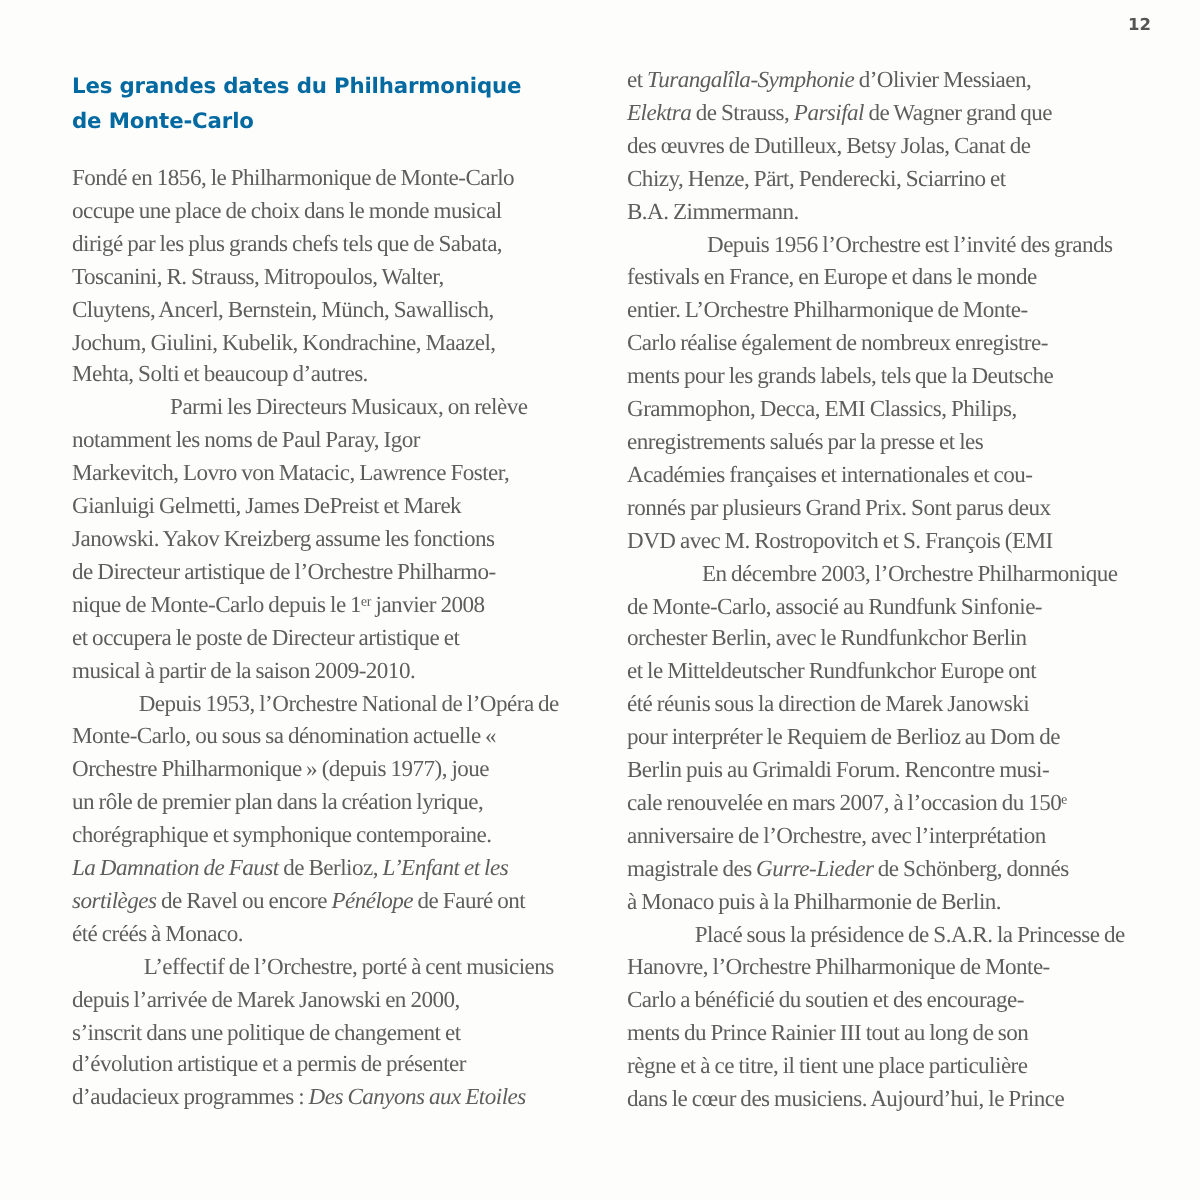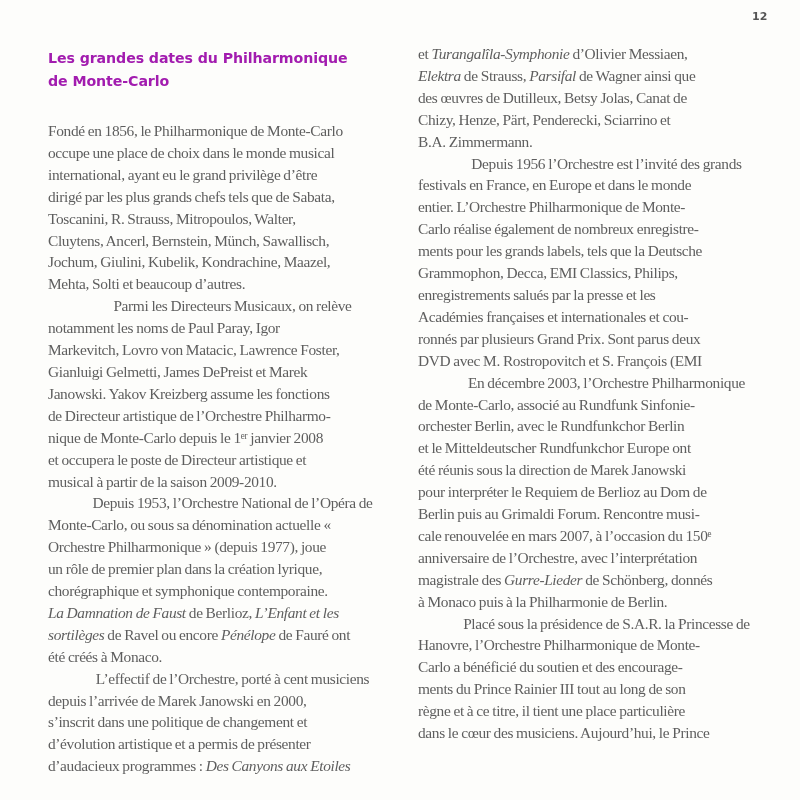--- a/index.html
+++ b/index.html
@@ -12,24 +12,24 @@
   }
   .page-number {
     position: absolute; top: 10px; left: 752px;
     font-family: "DejaVu Sans", "Liberation Sans", sans-serif;
     font-weight: bold; font-size: 11px; color: #555;
   }
   .heading {
     position: absolute; left: 48px; top: 47px; width: 330px;
     font-family: "DejaVu Sans", "Liberation Sans", sans-serif;
     font-weight: bold; font-size: 14.2px; line-height: 23px;
-    color: #a21caf; letter-spacing: -0.1px;
+    color: #0369a1; letter-spacing: -0.1px;
   }
   .column { position: absolute; }
-  .col-left { left: 48px; top: 108px; width: 352px; margin-top: 12px; }
+  .col-left { left: 48px; top: 108px; width: 352px; }
   .col-right { left: 418px; top: 43px; width: 360px; }
   .line {
     font-size: 13.1px; line-height: 21.9px; white-space: nowrap;
     letter-spacing: -0.35px; word-spacing: -0.5px;
     font-family: "Liberation Serif", "DejaVu Serif", serif;
     font-size: 15.4px;
   }
   .line.indent { padding-left: 17px; text-align: center; }
   .line i { }
 </style>
@@ -39,21 +39,20 @@
 <div class="page-number">12</div>
 
 <h1 class="heading" style="margin:0;">
   <span>Les grandes dates du Philharmonique</span><br>
   <span>de Monte-Carlo</span>
 </h1>
 
 <div class="column col-left" id="col-left">
     <div class="line"><span>Fondé en 1856, le Philharmonique de Monte-Carlo</span></div>
     <div class="line"><span>occupe une place de choix dans le monde musical</span></div>
-    <div class="line"><span>international, ayant eu le grand privilège d’être</span></div>
     <div class="line"><span>dirigé par les plus grands chefs tels que de Sabata,</span></div>
     <div class="line"><span>Toscanini, R. Strauss, Mitropoulos, Walter,</span></div>
     <div class="line"><span>Cluytens, Ancerl, Bernstein, Münch, Sawallisch,</span></div>
     <div class="line"><span>Jochum, Giulini, Kubelik, Kondrachine, Maazel,</span></div>
     <div class="line"><span>Mehta, Solti et beaucoup d’autres.</span></div>
     <div class="line indent"><span>Parmi les Directeurs Musicaux, on relève</span></div>
     <div class="line"><span>notamment les noms de Paul Paray, Igor</span></div>
     <div class="line"><span>Markevitch, Lovro von Matacic, Lawrence Foster,</span></div>
     <div class="line"><span>Gianluigi Gelmetti, James DePreist et Marek</span></div>
     <div class="line"><span>Janowski. Yakov Kreizberg assume les fonctions</span></div>
@@ -70,21 +69,21 @@
     <div class="line"><i>sortilèges</i><span> de Ravel ou encore </span><i>Pénélope</i><span> de Fauré ont</span></div>
     <div class="line"><span>été créés à Monaco.</span></div>
     <div class="line indent"><span>L’effectif de l’Orchestre, porté à cent musiciens</span></div>
     <div class="line"><span>depuis l’arrivée de Marek Janowski en 2000,</span></div>
     <div class="line"><span>s’inscrit dans une politique de changement et</span></div>
     <div class="line"><span>d’évolution artistique et a permis de présenter</span></div>
     <div class="line"><span>d’audacieux programmes : </span><i>Des Canyons aux Etoiles</i></div>
   </div>
 <div class="column col-right" id="col-right">
     <div class="line"><span>et </span><i>Turangalîla-Symphonie</i><span> d’Olivier Messiaen,</span></div>
-    <div class="line"><i>Elektra</i><span> de Strauss, </span><i>Parsifal</i><span> de Wagner ainsi que</span></div>
+    <div class="line"><i>Elektra</i><span> de Strauss, </span><i>Parsifal</i><span> de Wagner grand que</span></div>
     <div class="line"><span>des œuvres de Dutilleux, Betsy Jolas, Canat de</span></div>
     <div class="line"><span>Chizy, Henze, Pärt, Penderecki, Sciarrino et</span></div>
     <div class="line"><span>B.A. Zimmermann.</span></div>
     <div class="line indent"><span>Depuis 1956 l’Orchestre est l’invité des grands</span></div>
     <div class="line"><span>festivals en France, en Europe et dans le monde</span></div>
     <div class="line"><span>entier. L’Orchestre Philharmonique de Monte-</span></div>
     <div class="line"><span>Carlo réalise également de nombreux enregistre-</span></div>
     <div class="line"><span>ments pour les grands labels, tels que la Deutsche</span></div>
     <div class="line"><span>Grammophon, Decca, EMI Classics, Philips,</span></div>
     <div class="line"><span>enregistrements salués par la presse et les</span></div>

